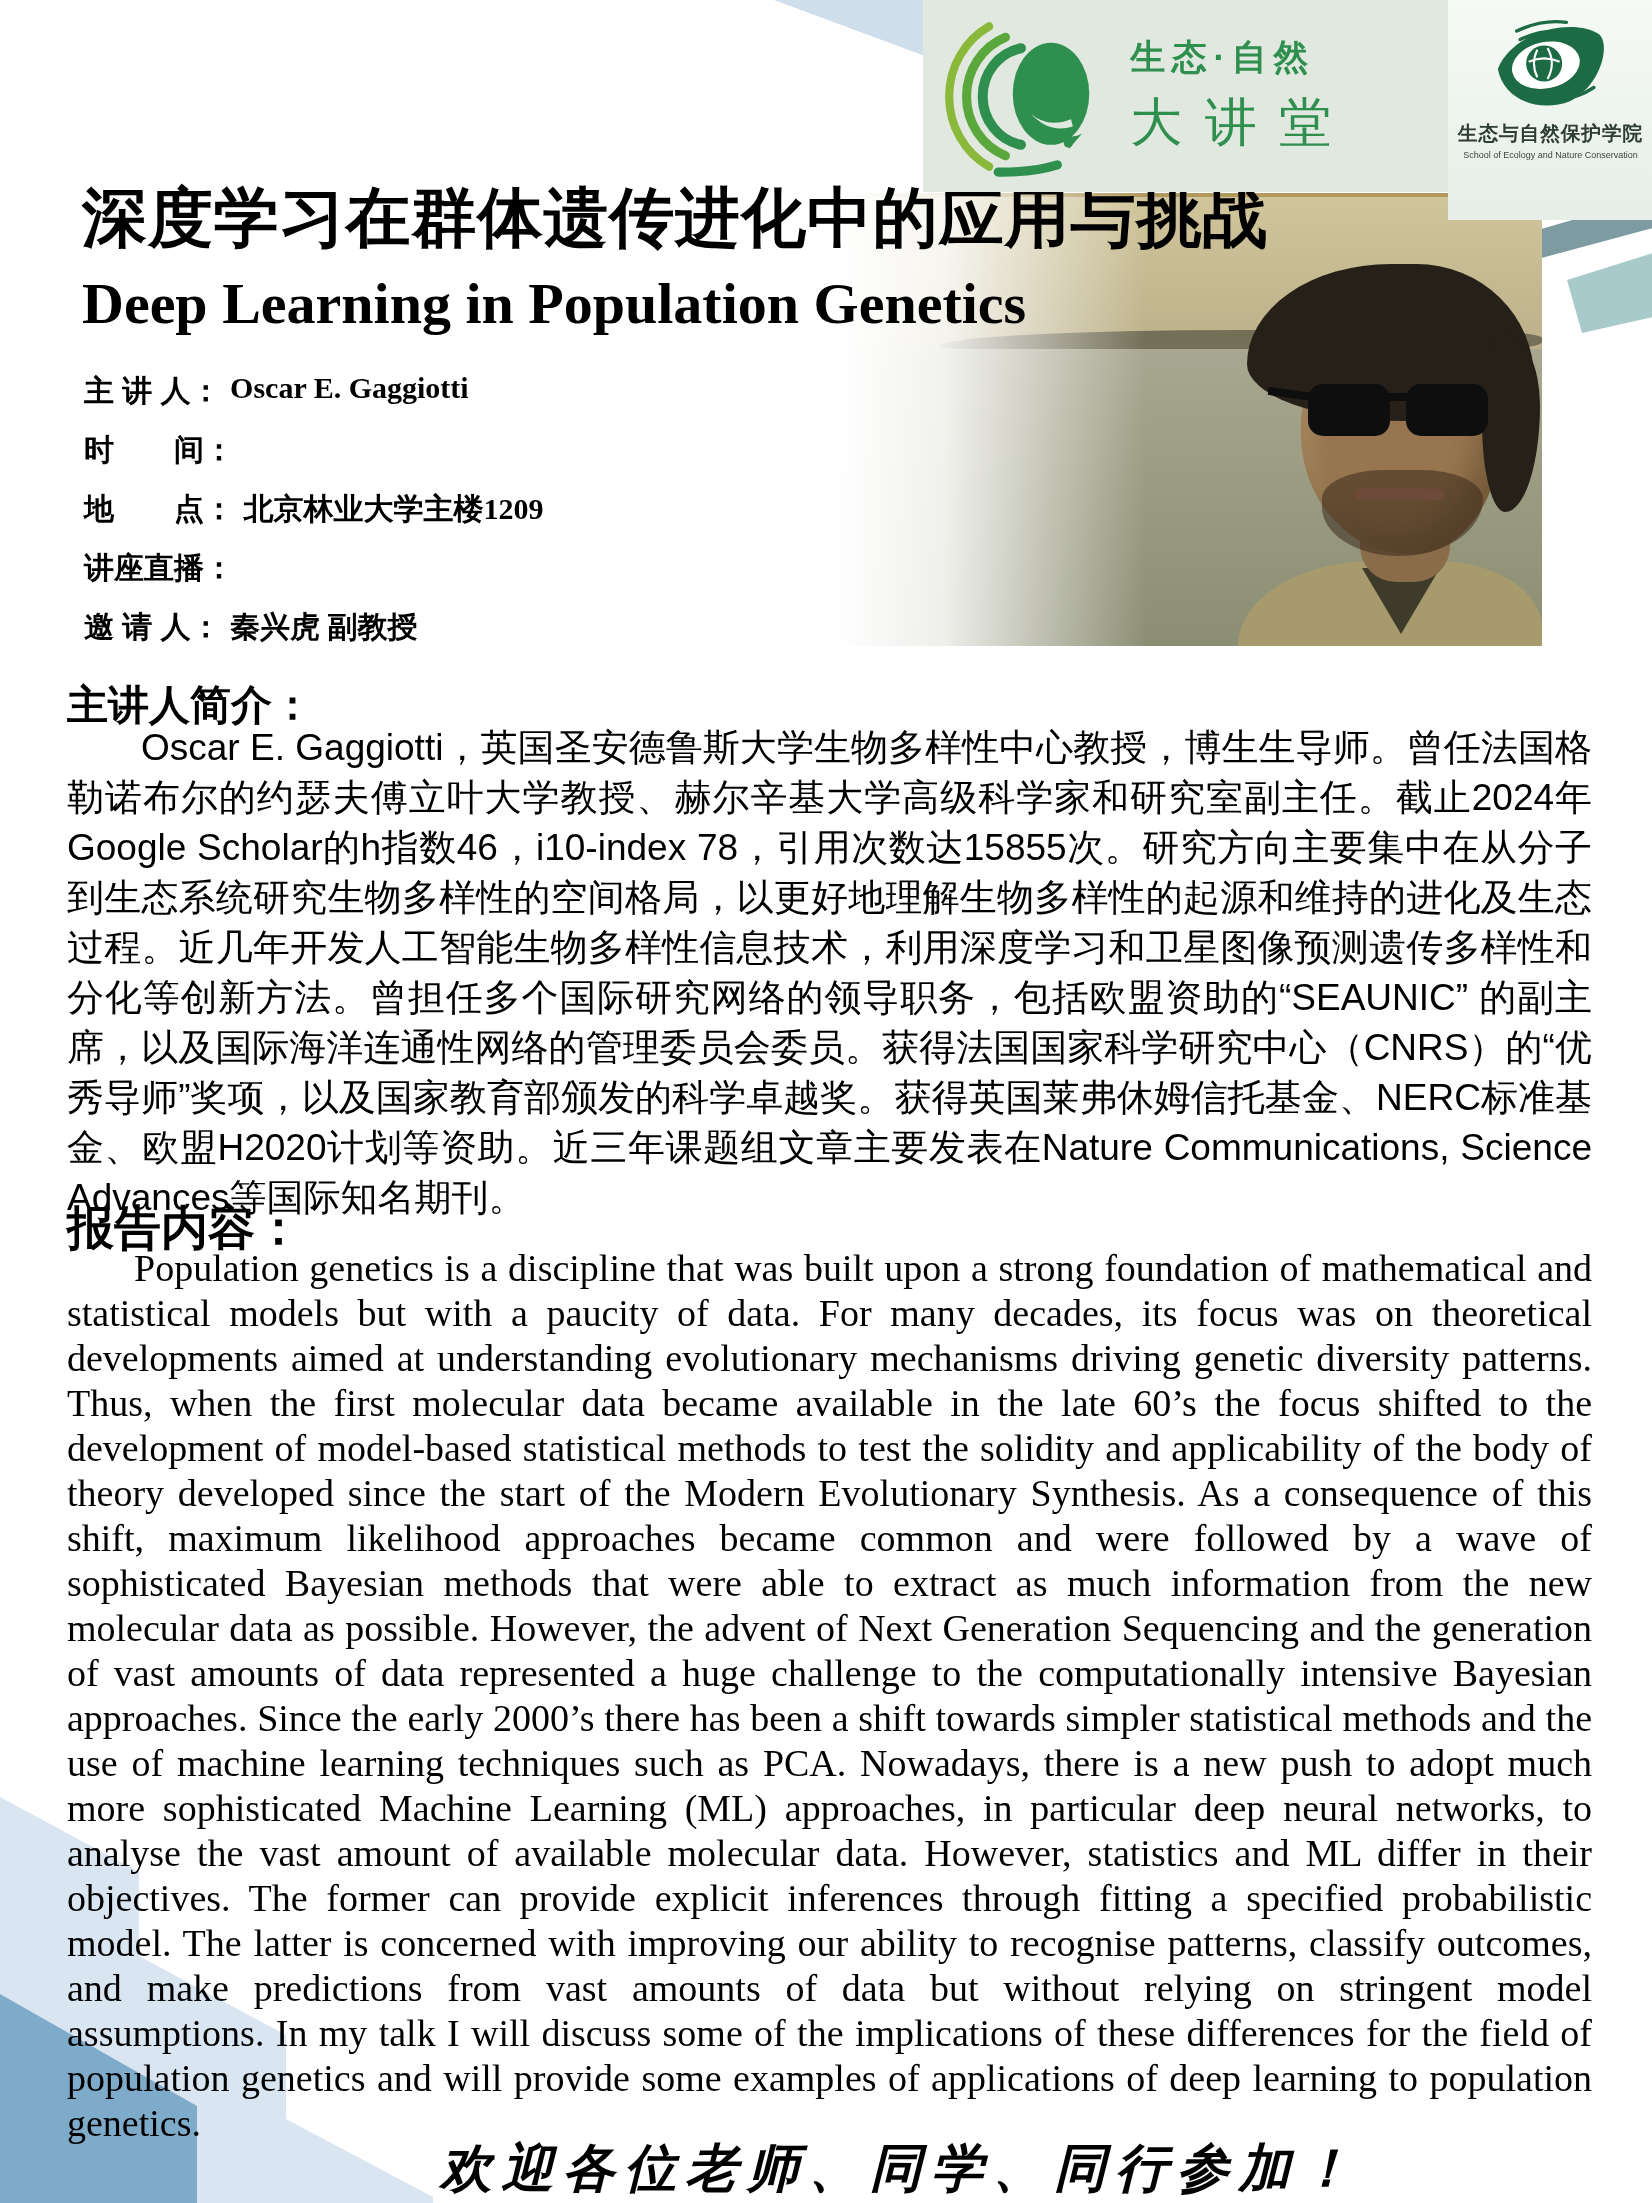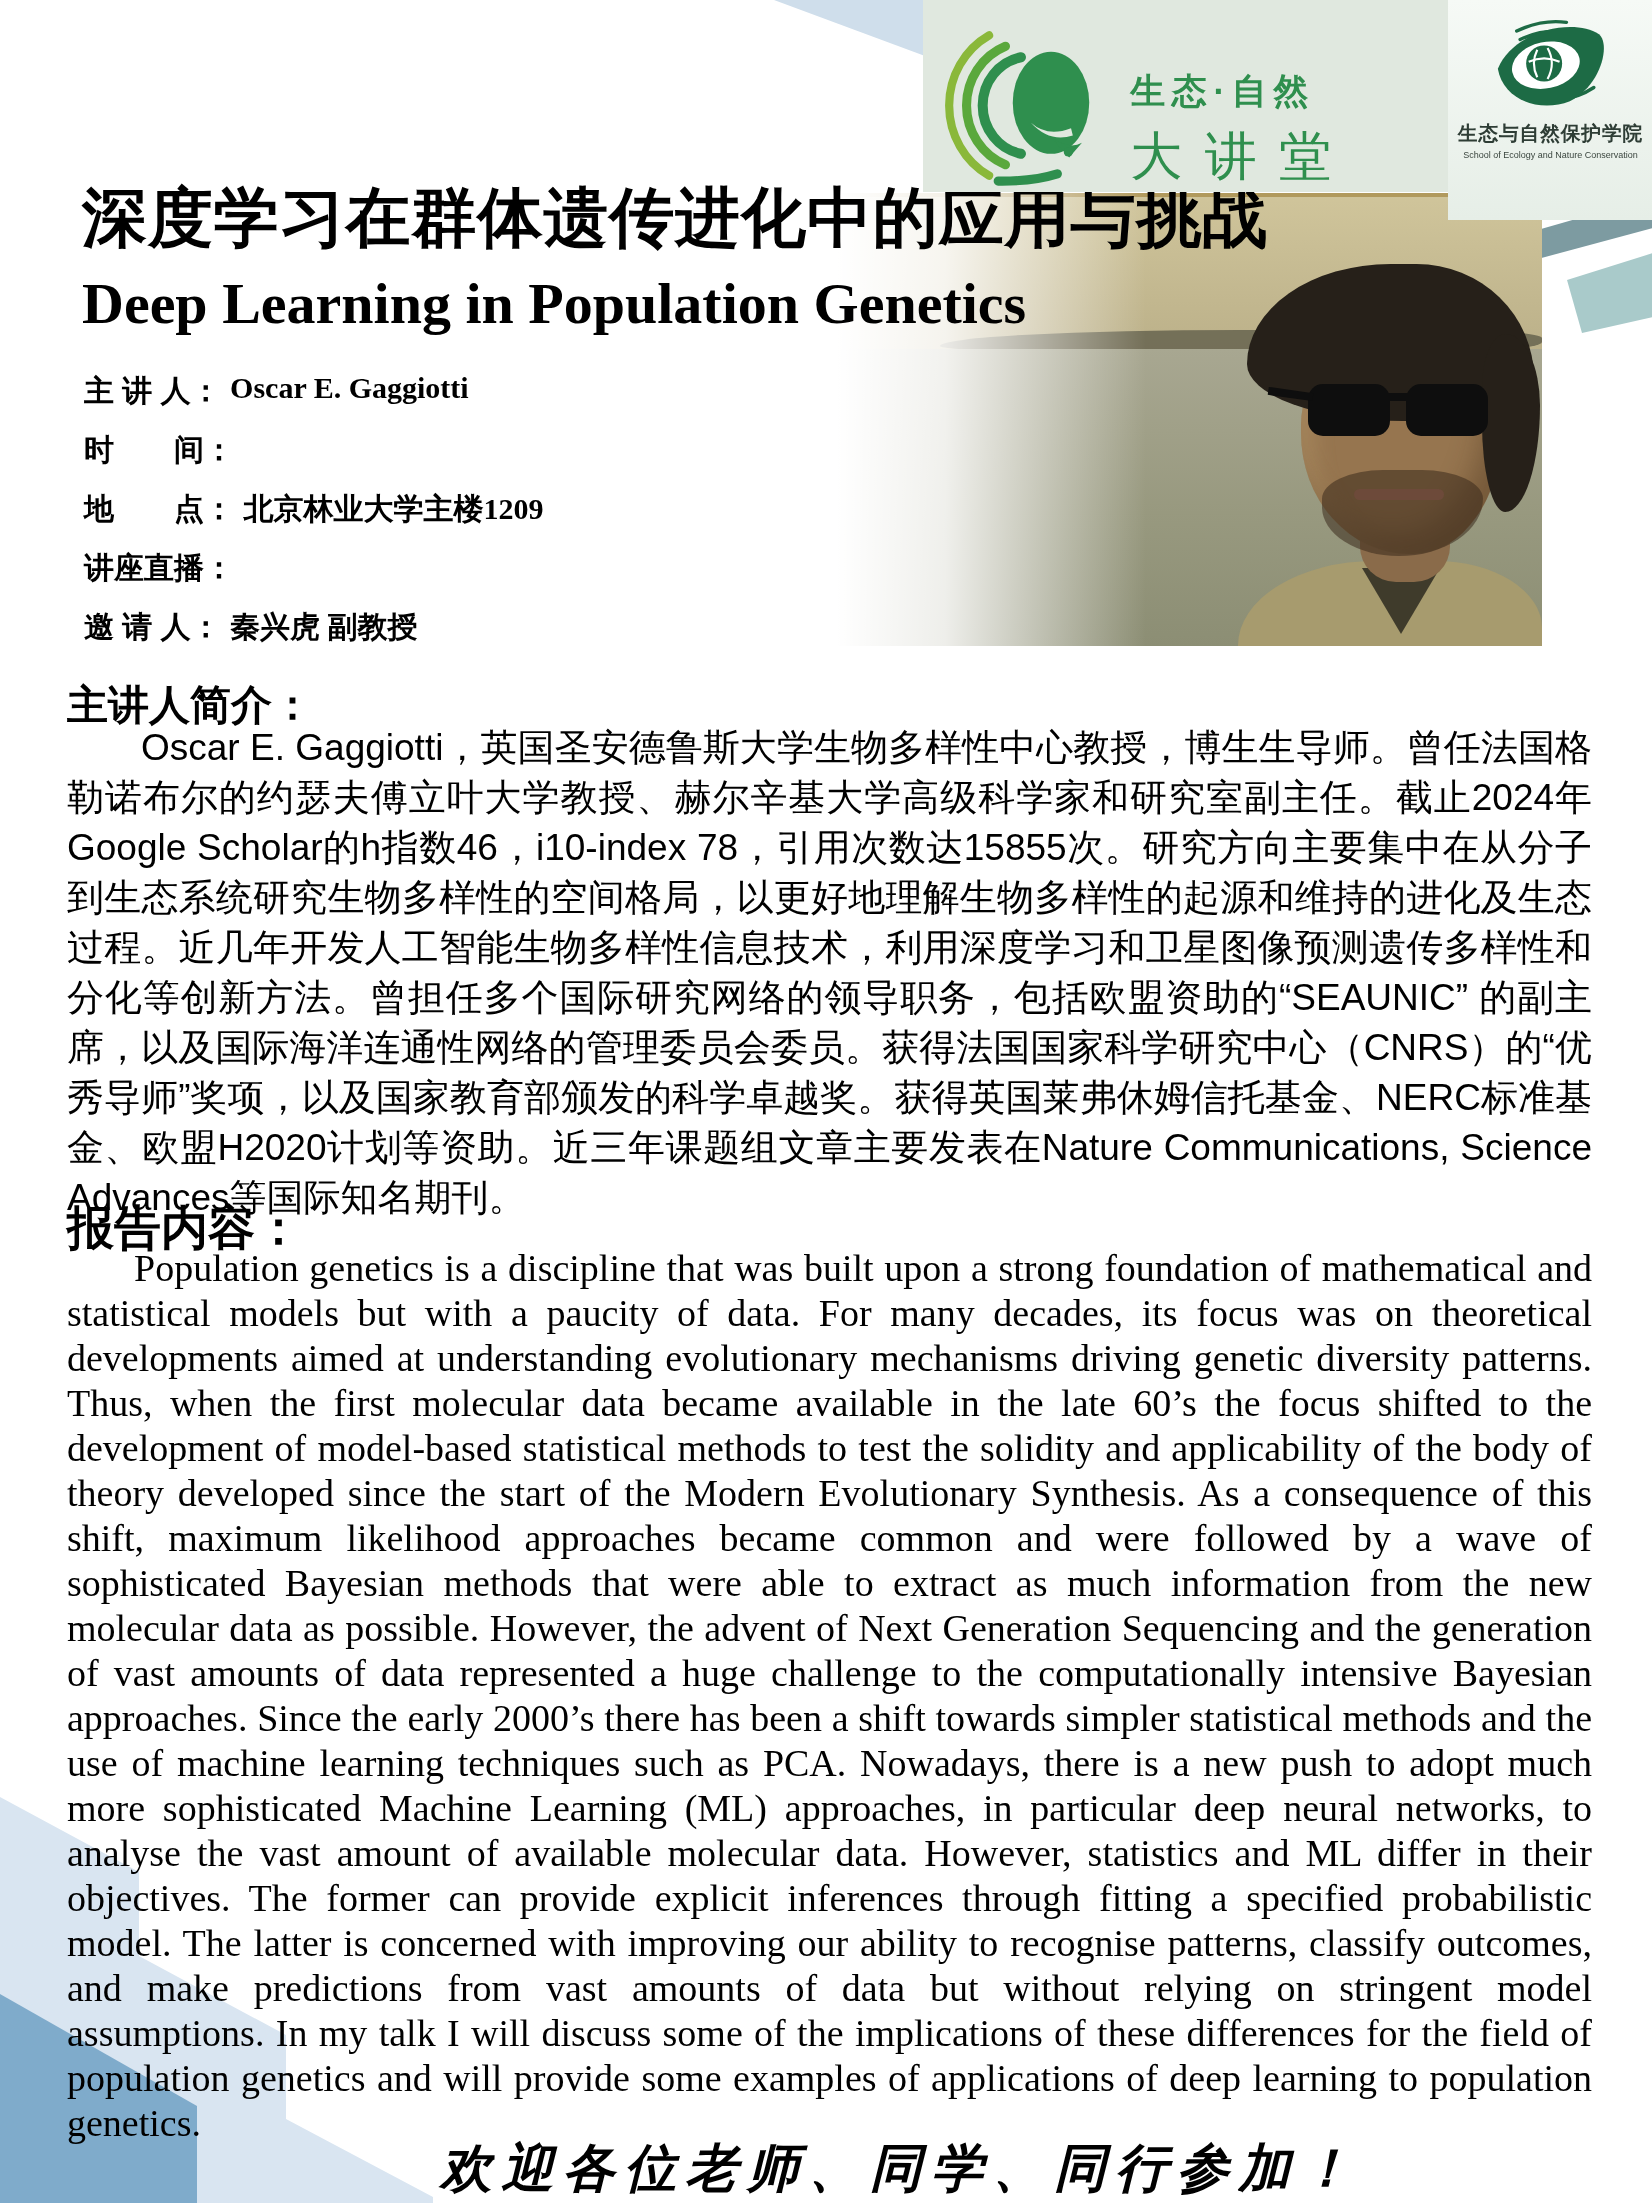--- a/index.html
+++ b/index.html
@@ -15,21 +15,21 @@
   .stripe-light{position:absolute;left:0;top:0;width:1653px;height:2204px;
            clip-path:polygon(1567px 280px,1653px 253px,1653px 317px,1582px 333px);background:#a9caca;}
   .band-light{position:absolute;left:0;top:0;width:1653px;height:2204px;
            clip-path:polygon(0 1797px,139px 1872px,139px 1956px,286px 2035px,286px 2119px,433px 2197px,433px 2204px,0 2204px);
            background:#d9e5f1;}
   .band-dark{position:absolute;left:0;top:0;width:1653px;height:2204px;
            clip-path:polygon(0 1994px,197px 2106px,197px 2204px,0 2204px);background:#7fabcb;}
 
   
   .logo-strip{position:absolute;left:923px;top:0;width:730px;height:192px;display:flex;z-index:3;}
-  .logo-left{width:525px;height:192px;background:#e0e8df;display:flex;align-items:flex-end;}
+  .logo-left{width:525px;height:192px;background:#e0e8df;display:flex;align-items:center;}
   .logo-spiral{width:183px;height:173px;margin-left:11.2px;flex:none;}
   .logo-left-text{margin-left:13px;display:flex;flex-direction:column;}
   .logo-cn-small{font-size:35px;font-weight:bold;color:#2f8f4e;letter-spacing:6.6px;}
   .logo-cn-big{font-size:52px;font-weight:normal;color:#2f8f4e;letter-spacing:22.5px;margin-top:7.5px;}
   .logo-right{width:205px;height:220px;background:linear-gradient(180deg,#f6faf6,#e6eee7);
               display:flex;flex-direction:column;align-items:center;justify-content:flex-start;}
   .logo-eye{width:120px;height:111px;margin-top:7.5px;}
   .logo-right-cn{font-size:19.7px;font-weight:bold;color:#2e3d35;letter-spacing:0.9px;margin-top:1.9px;white-space:nowrap;}
   .logo-right-en{font-size:9px;color:#3a453e;margin-top:2.8px;white-space:nowrap;}
 

